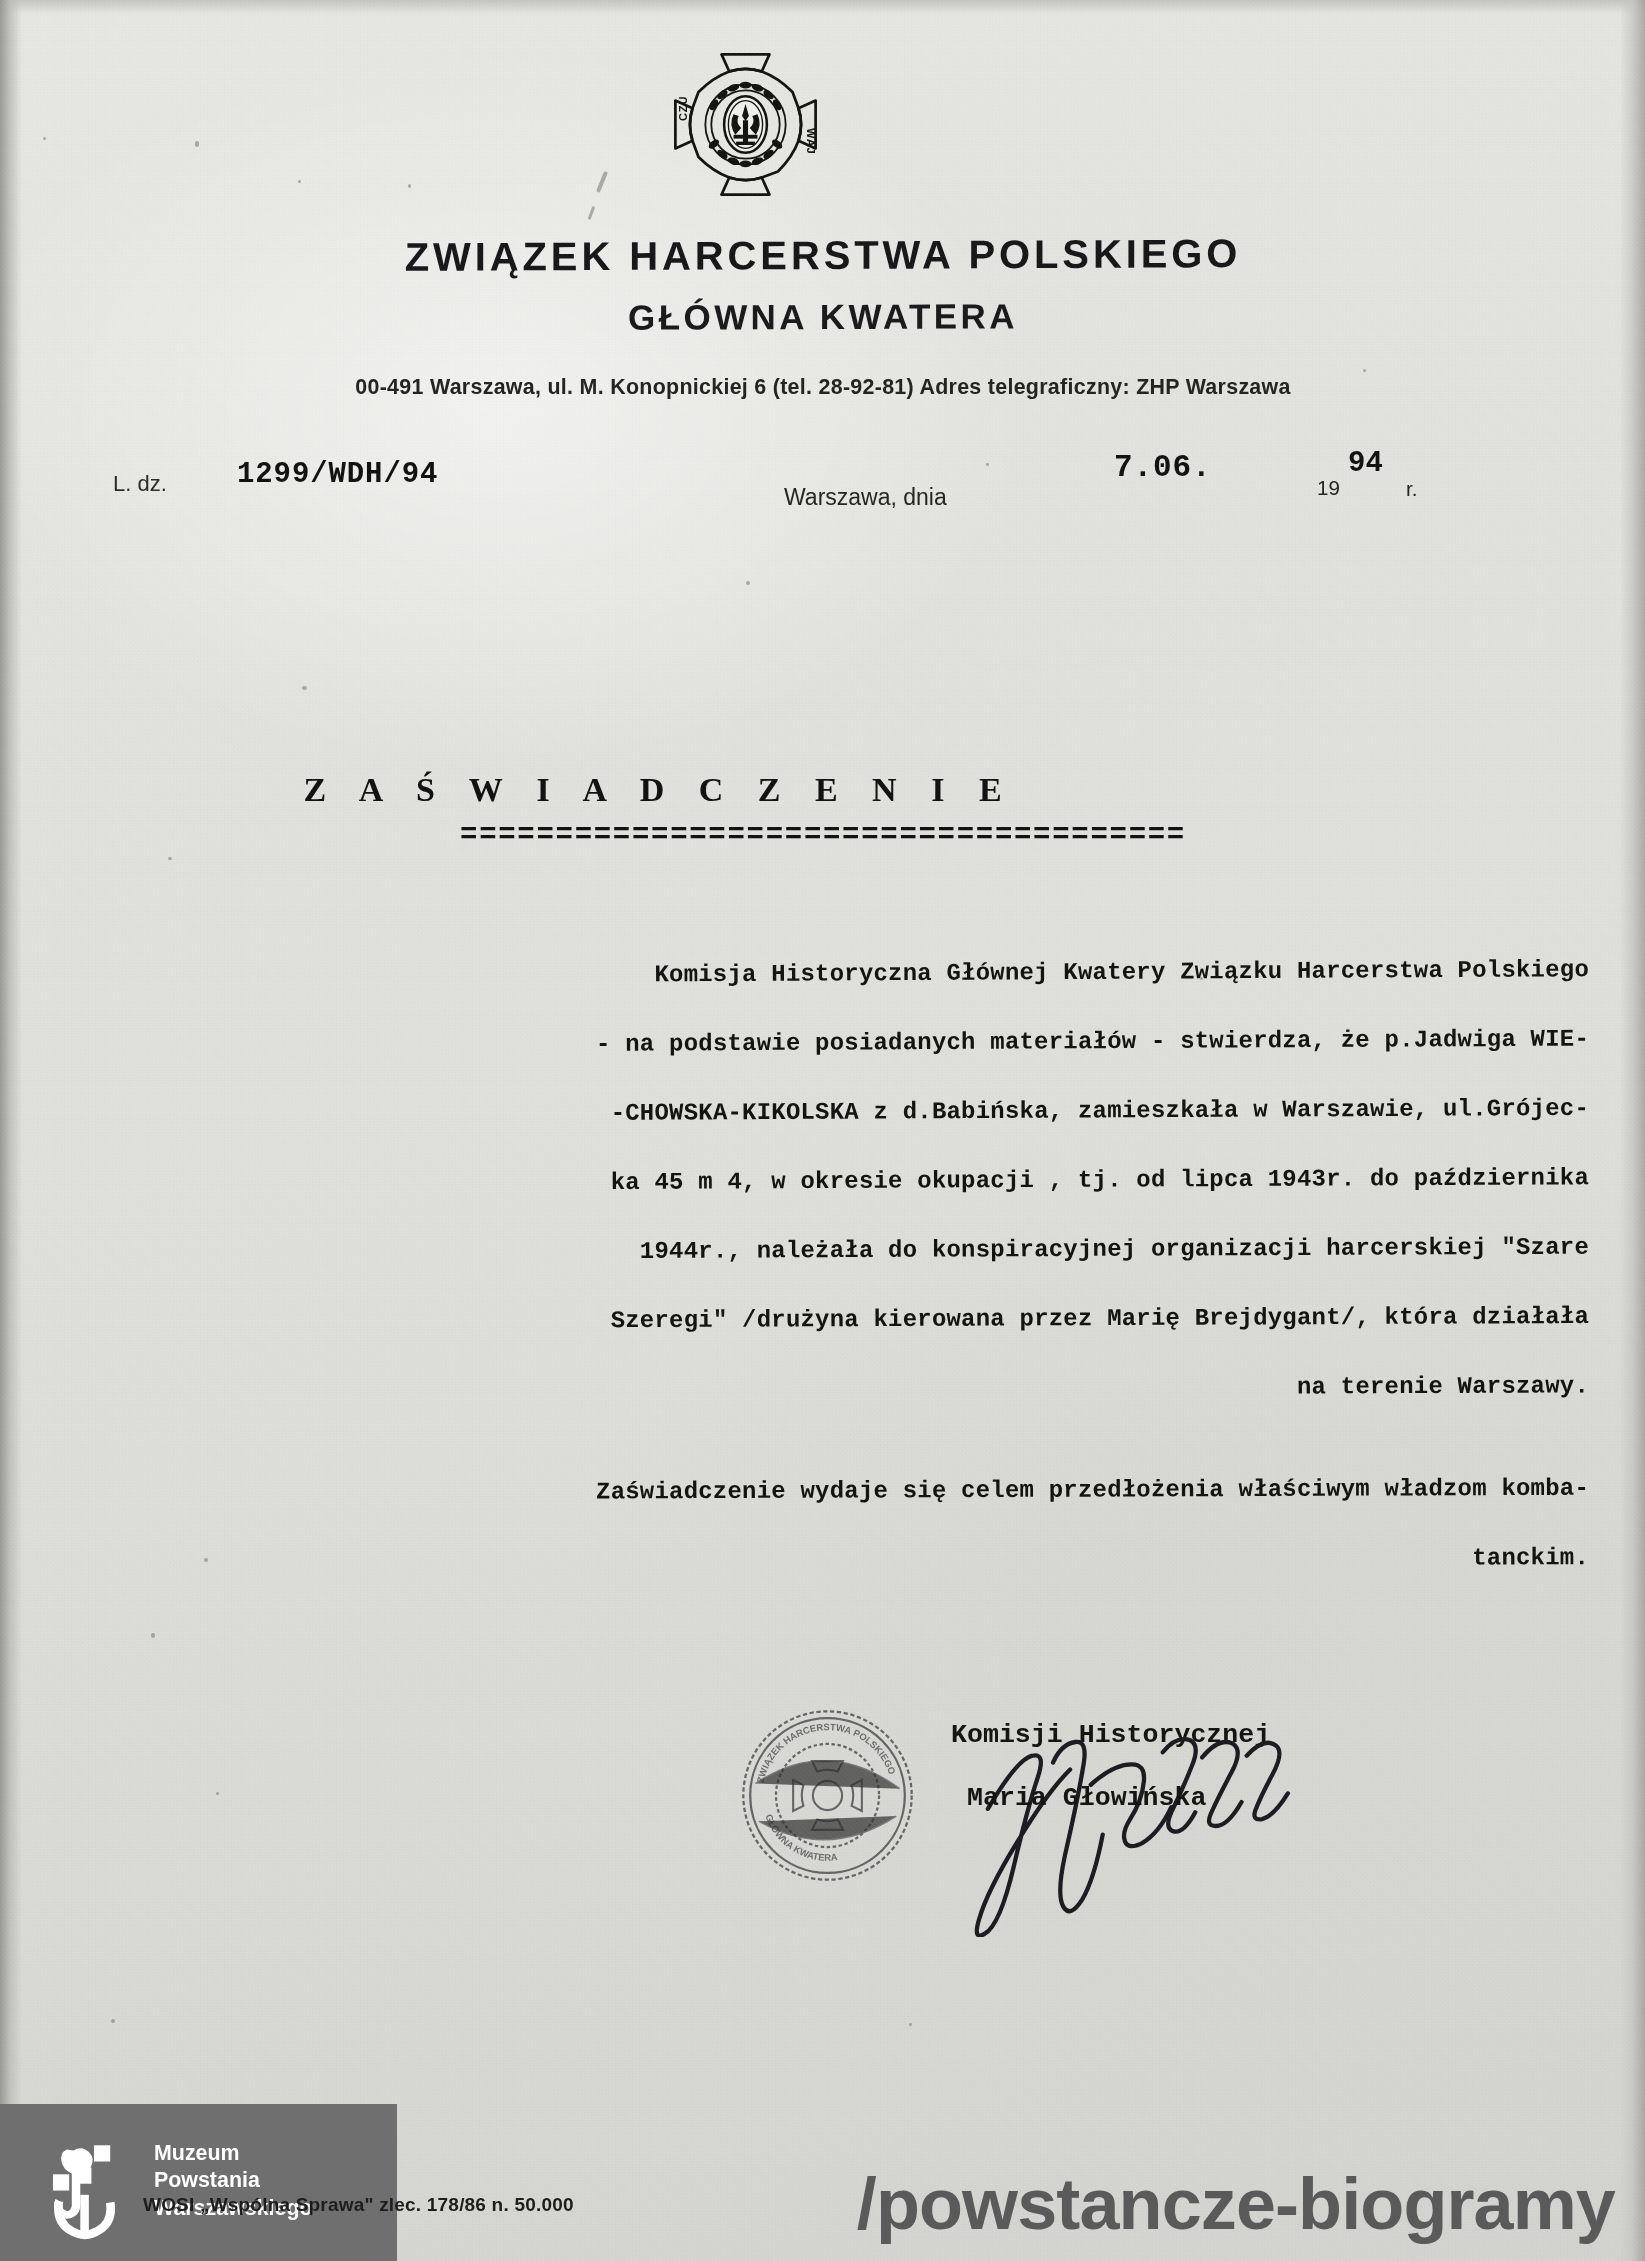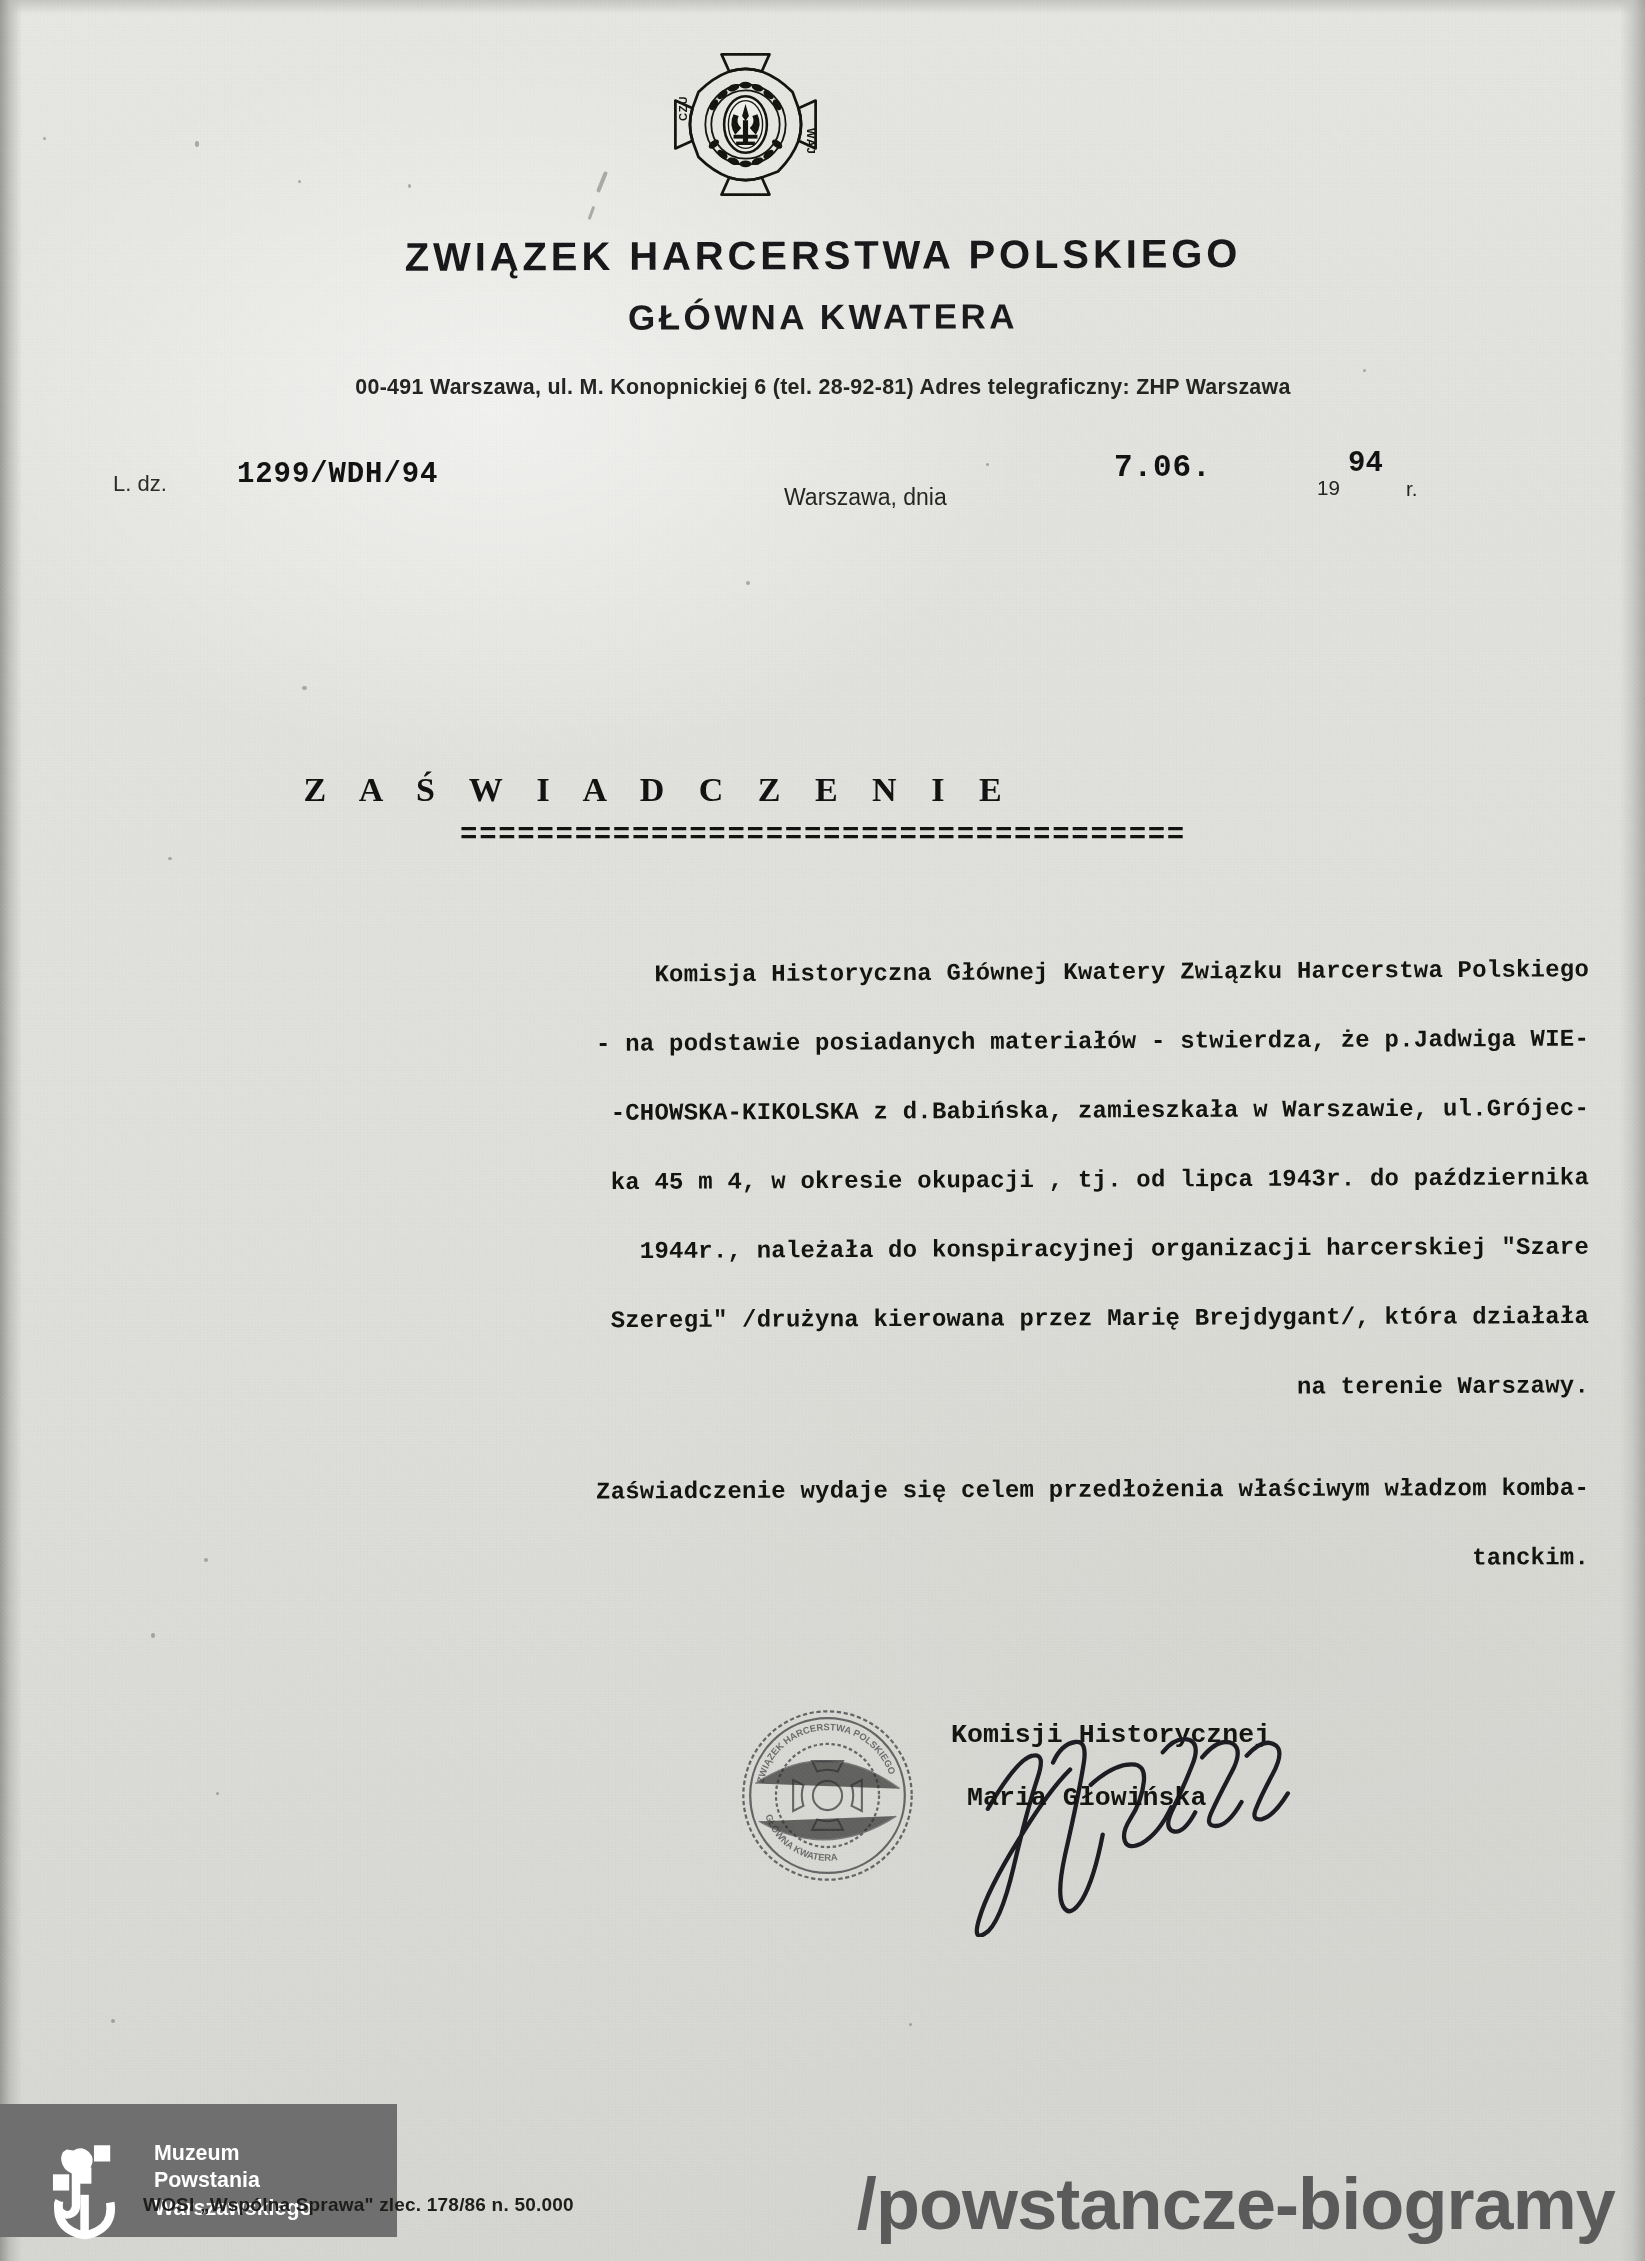--- a/index.html
+++ b/index.html
@@ -116,21 +116,21 @@
 
   
   #print-mark{
     position:absolute;left:143px;top:2194px;font-size:19px;font-weight:600;
     color:#1d1d1b;letter-spacing:0.2px;z-index:6;
     font-family:"Liberation Sans", sans-serif;
   }
 
   
   #museum-block{
-    position:absolute;left:0;top:2104px;width:397px;height:133px;
+    position:absolute;left:0;top:2104px;width:397px;height:158px;
     background:#6f6f6f;z-index:5;
   }
   #museum-logo{position:absolute;left:41px;top:31px;width:94px;height:108px;}
   #museum-logo svg{display:block;}
   #museum-name{
     position:absolute;left:154px;top:36px;color:#fff;
     font-size:21.4px;font-weight:700;line-height:27.4px;
     font-family:"Liberation Sans", sans-serif;
   }
 

